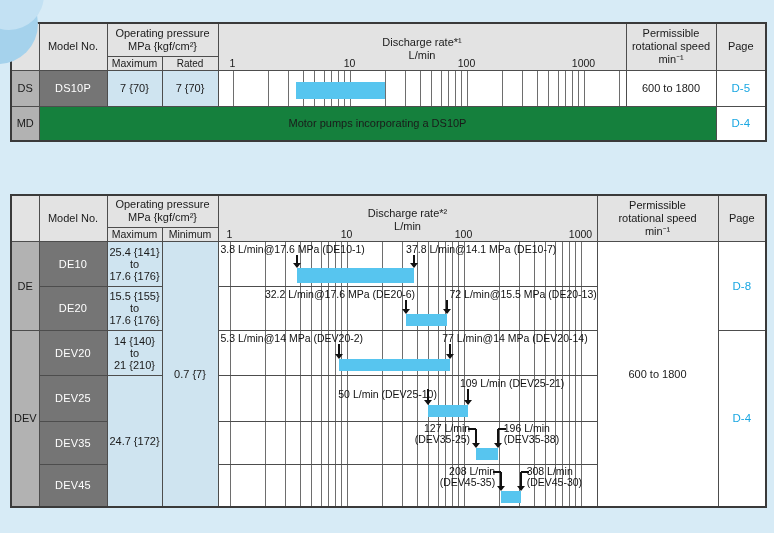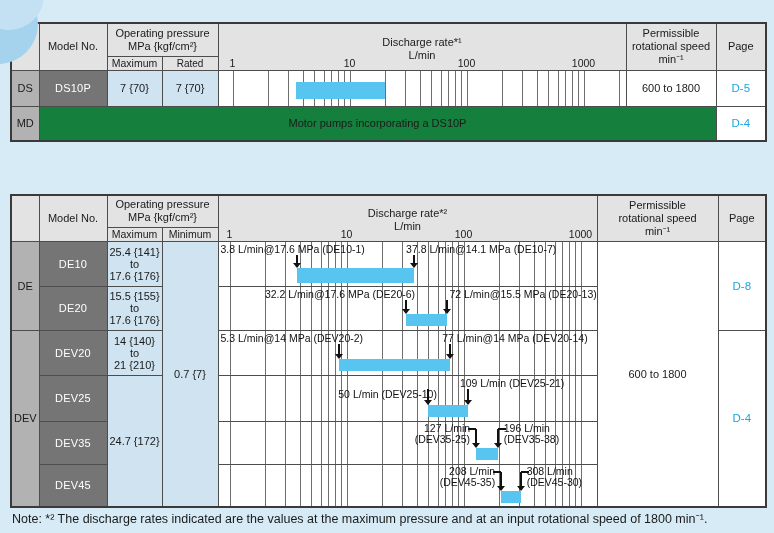--- a/index.html
+++ b/index.html
@@ -456,17 +456,16 @@
                 <div>308 L/min</div>
                 <div>(DEV45-30)</div>
               </div>
               <div class="conn" style="top: 6px; left: 302.16px; width: 8px;"></div>
             </div>
           </td>
     </tr>
     </tbody>
   </table>
 
-  <div class="note" style="top:512px">Note: *² The discharge rates indicated are the values at the maximum pressure and at an input rotational speed of 1800 min⁻¹.</div>
 
   <div class="bubble b1"></div>
   <div class="bubble b2"></div>
 </div>
 
 </body></html>

